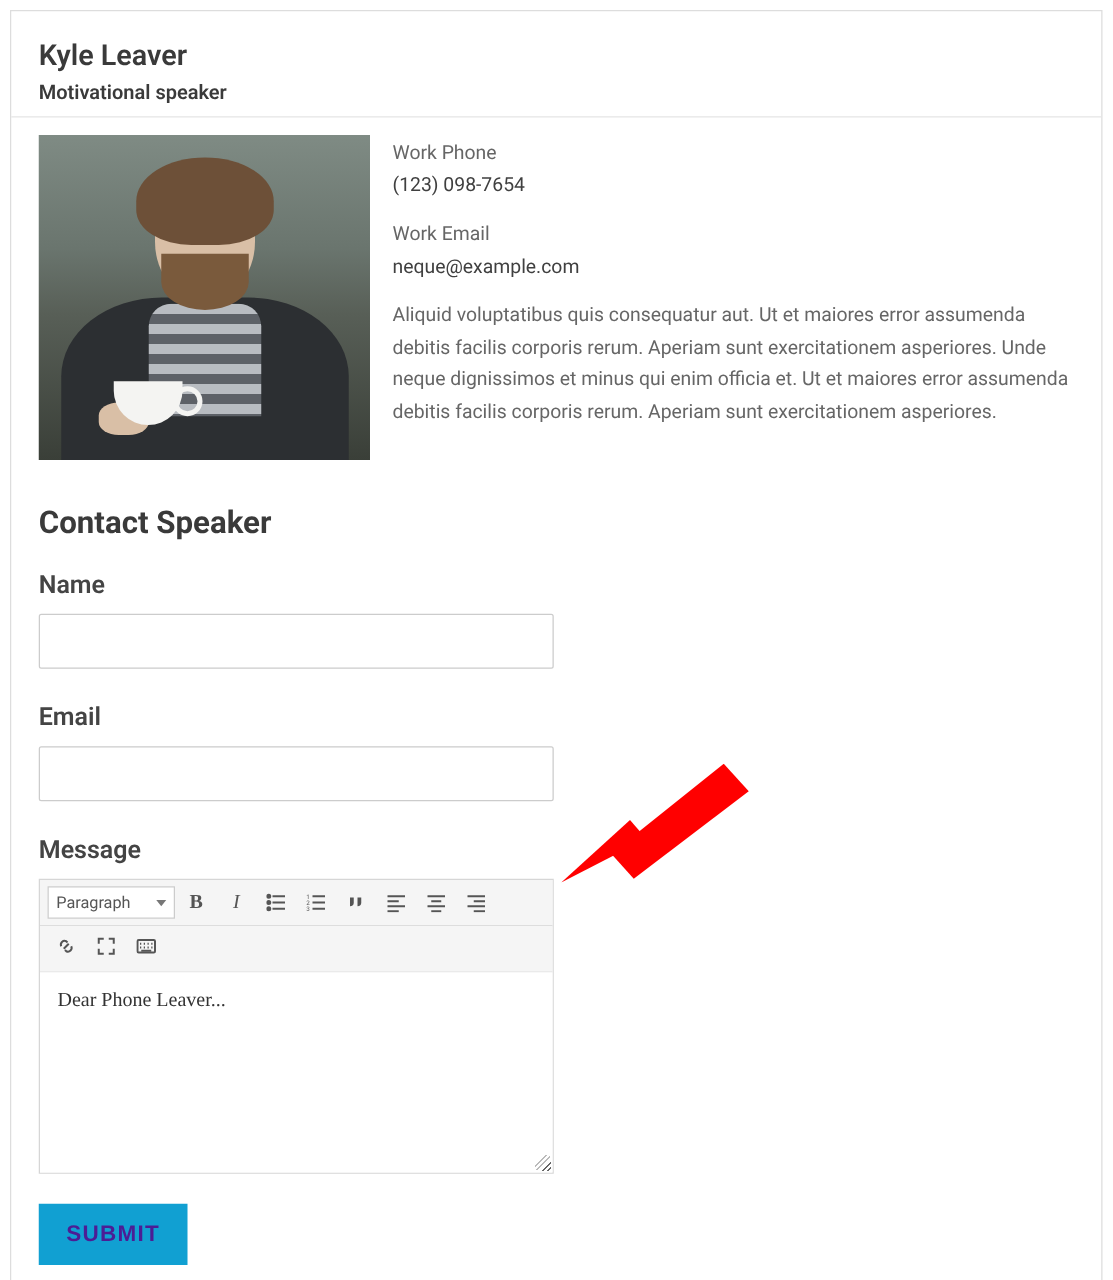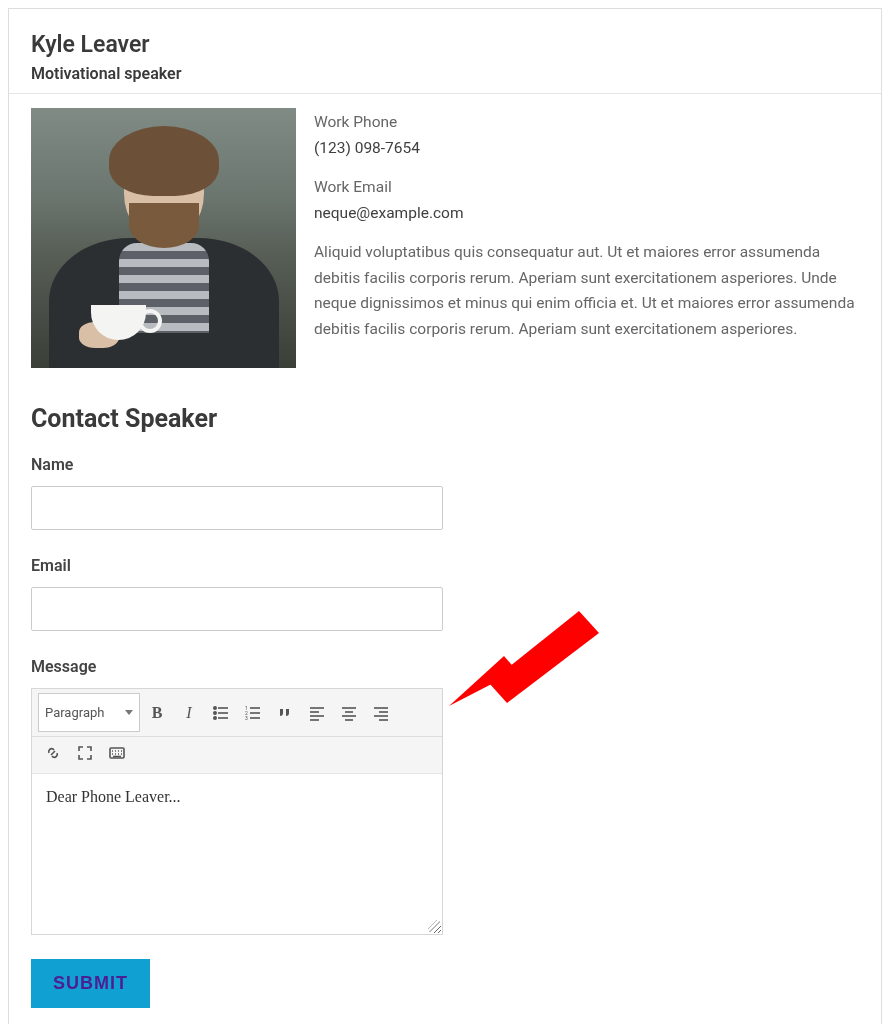--- a/index.html
+++ b/index.html
@@ -113,21 +113,21 @@
   .info-label { color:#666; margin-top:2px;}
   .info-value { color:#404040; margin-bottom:14px;}
   .bio { margin-top:6px;}
   .section-heading {
     font-size: 25px;
     font-weight: 700;
     color: #3a3a3a;
     margin: 36px 0 22px 0;
   }
   .form-label {
-    font-size: 16px;
+    font-size: 20px;
     font-weight: 600;
     color: #444;
     margin: 0 0 12px 0;
     display:block;
   }
   .text-input {
     width: 412px;
     height: 44px;
     border: 1px solid #ccc;
     border-radius: 2px;
@@ -143,21 +143,21 @@
   .editor-toolbar {
     background: #f5f5f5;
     border-bottom: 1px solid #ddd;
     padding: 4px 6px;
     display: flex;
     flex-wrap: wrap;
     align-items: center;
     gap: 2px;
   }
   .format-select {
-    height: 39px;
+    height: 26px;
     min-width: 102px;
     border: 1px solid #ccc;
     background: #fff;
     font-size: 13px;
     color: #555;
     display: inline-flex;
     align-items: center;
     padding: 0 6px;
     justify-content: space-between;
     gap: 8px;

